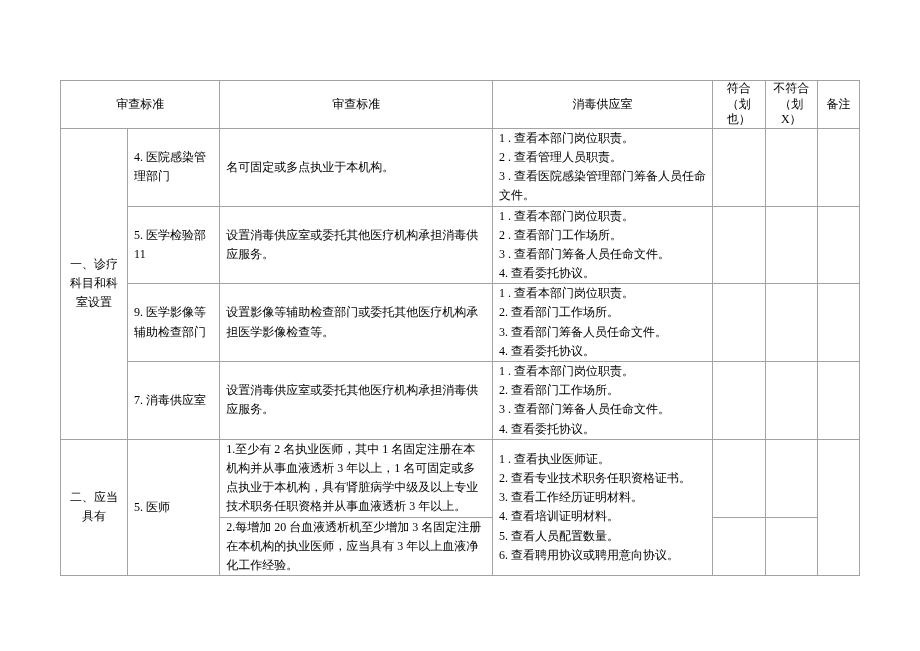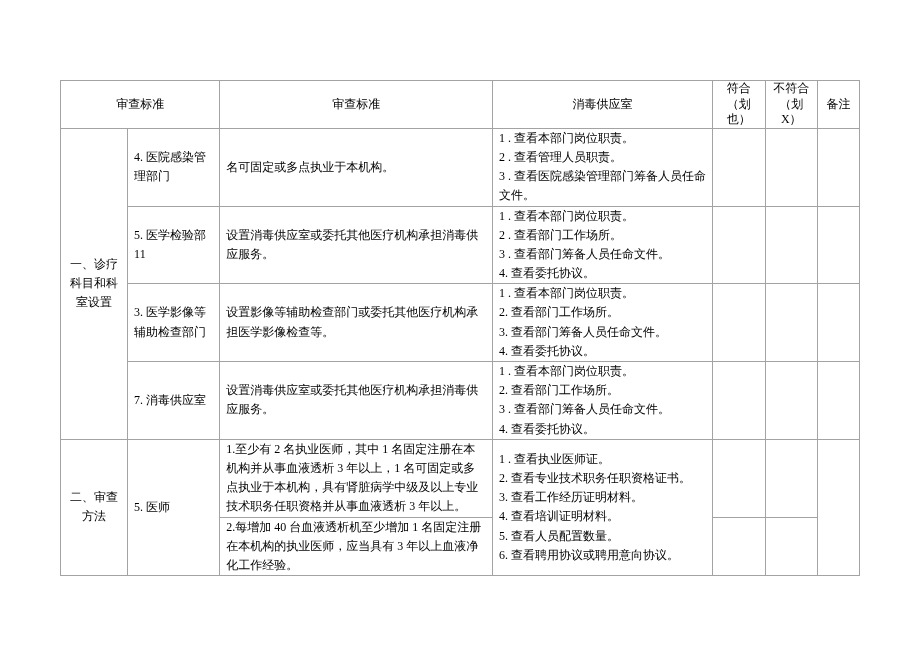--- a/index.html
+++ b/index.html
@@ -86,21 +86,21 @@
       <td style="white-space:pre-line">1  . 查看本部门岗位职责。
 2  . 查看部门工作场所。
 3  . 查看部门筹备人员任命文件。
 4. 查看委托协议。</td>
       <td></td>
       <td></td>
       <td></td>
     </tr>
 
     <tr>
-      <td>3. 医学影像等辅助检查部门</td>
+      <td>9. 医学影像等辅助检查部门</td>
       <td>设置影像等辅助检查部门或委托其他医疗机构承担医学影像检查等。</td>
       <td style="white-space:pre-line">1  . 查看本部门岗位职责。
 2. 查看部门工作场所。
 3. 查看部门筹备人员任命文件。
 4. 查看委托协议。</td>
       <td></td>
       <td></td>
       <td></td>
     </tr>
 
@@ -110,33 +110,33 @@
       <td style="white-space:pre-line">1  . 查看本部门岗位职责。
 2. 查看部门工作场所。
 3  . 查看部门筹备人员任命文件。
 4. 查看委托协议。</td>
       <td></td>
       <td></td>
       <td></td>
     </tr>
 
     <tr>
-      <td rowspan="2" class="center">二、审查方法</td>
+      <td rowspan="2" class="center">二、应当具有</td>
       <td rowspan="2">5. 医师</td>
       <td>1.至少有 2 名执业医师，其中 1 名固定注册在本机构并从事血液透析 3 年以上，1 名可固定或多点执业于本机构，具有肾脏病学中级及以上专业技术职务任职资格并从事血液透析 3 年以上。</td>
       <td rowspan="2" style="white-space:pre-line">1  . 查看执业医师证。
 2. 查看专业技术职务任职资格证书。
 3. 查看工作经历证明材料。
 4. 查看培训证明材料。
 5. 查看人员配置数量。
 6. 查看聘用协议或聘用意向协议。</td>
       <td></td>
       <td></td>
       <td rowspan="2"></td>
     </tr>
 
     <tr>
-      <td>2.每增加 40 台血液透析机至少增加 1 名固定注册在本机构的执业医师，应当具有 3 年以上血液净化工作经验。</td>
+      <td>2.每增加 20 台血液透析机至少增加 3 名固定注册在本机构的执业医师，应当具有 3 年以上血液净化工作经验。</td>
       <td></td>
       <td></td>
     </tr>
   </tbody>
 </table>
 
 </body></html>

